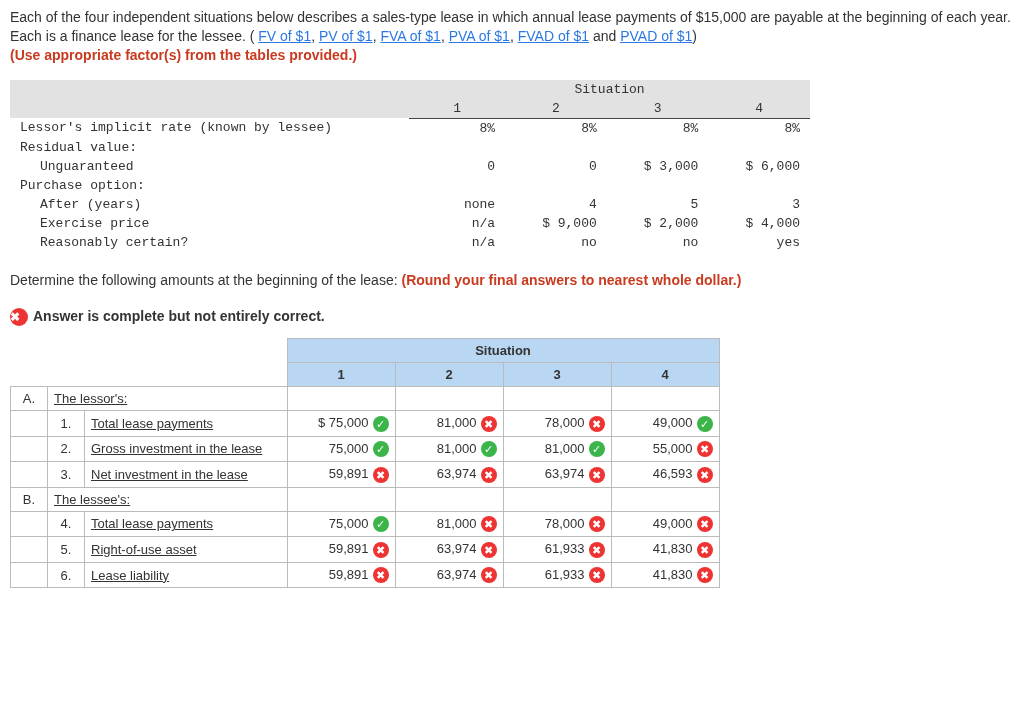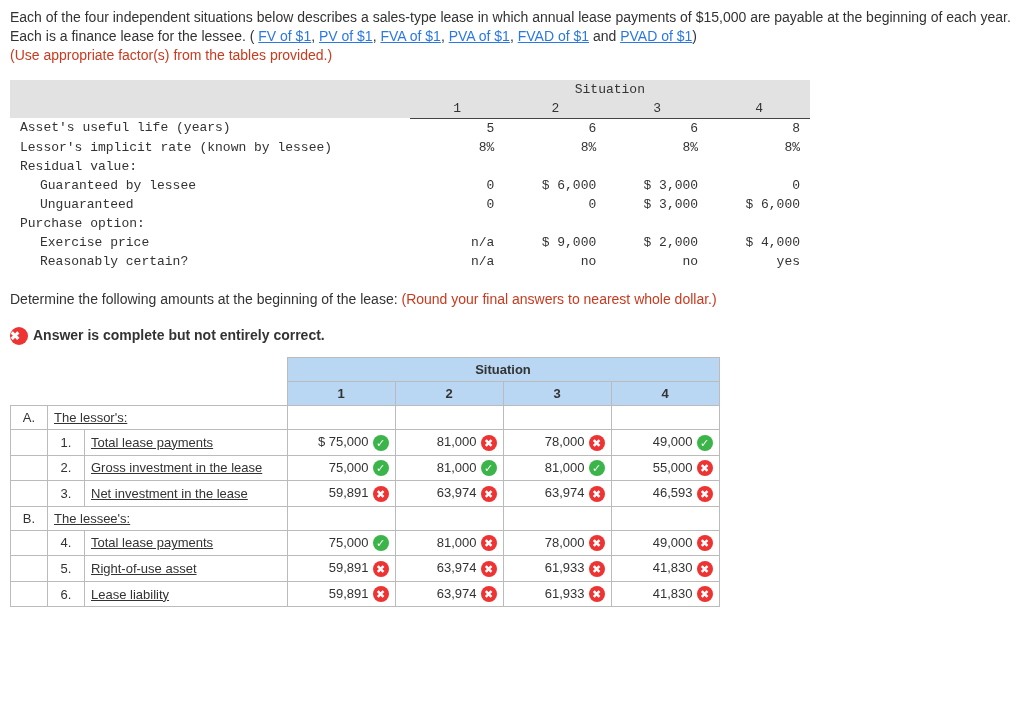--- a/index.html
+++ b/index.html
@@ -4,21 +4,21 @@
 <style>
   body {
     font-family: Arial, Helvetica, sans-serif;
     font-size: 14px;
     margin: 8px 10px;
     color: #333;
     width: 1004px;
   }
   .intro { margin-bottom: 15px; line-height: 1.35; }
   .blue-link { color: #2b78e4; text-decoration: underline; }
-  .red-bold { color: #c93a1f; font-weight: normal; }
+  .red-bold { color: #c93a1f; font-weight: bold; }
 
   .situation-table {
     border-collapse: collapse;
     font-family: "Courier New", monospace;
     font-size: 13px;
     margin-bottom: 20px;
     width: 800px;
   }
   .situation-table td { padding: 2px 10px; white-space: nowrap; }
   .st-head { background: #e2e2e2; }
@@ -75,60 +75,53 @@
   <tr class="st-head">
     <td></td>
     <td class="hdr-line" style="width:90px">1</td>
     <td class="hdr-line" style="width:90px">2</td>
     <td class="hdr-line" style="width:90px">3</td>
     <td class="hdr-line" style="width:90px">4</td>
   </tr>
   </tbody>
     <tbody id="sit-body">
       <tr>
-        <td>Asset's useful life (years)</td>
-        <td class="rcol">5</td>
-        <td class="rcol">6</td>
-        <td class="rcol">6</td>
-        <td class="rcol">8</td>
-      </tr>
-      <tr>
         <td>Lessor's implicit rate (known by lessee)</td>
         <td class="rcol">8%</td>
         <td class="rcol">8%</td>
         <td class="rcol">8%</td>
         <td class="rcol">8%</td>
       </tr>
       <tr>
         <td>Residual value:</td>
         <td class="rcol"></td>
         <td class="rcol"></td>
         <td class="rcol"></td>
         <td class="rcol"></td>
-      </tr>
-      <tr>
-        <td class="ind1">Guaranteed by lessee</td>
-        <td class="rcol">0</td>
-        <td class="rcol">$ 6,000</td>
-        <td class="rcol">$ 3,000</td>
-        <td class="rcol">0</td>
       </tr>
       <tr>
         <td class="ind1">Unguaranteed</td>
         <td class="rcol">0</td>
         <td class="rcol">0</td>
         <td class="rcol">$ 3,000</td>
         <td class="rcol">$ 6,000</td>
       </tr>
       <tr>
         <td>Purchase option:</td>
         <td class="rcol"></td>
         <td class="rcol"></td>
         <td class="rcol"></td>
         <td class="rcol"></td>
+      </tr>
+      <tr>
+        <td class="ind1">After (years)</td>
+        <td class="rcol">none</td>
+        <td class="rcol">4</td>
+        <td class="rcol">5</td>
+        <td class="rcol">3</td>
       </tr>
       <tr>
         <td class="ind1">Exercise price</td>
         <td class="rcol">n/a</td>
         <td class="rcol">$ 9,000</td>
         <td class="rcol">$ 2,000</td>
         <td class="rcol">$ 4,000</td>
       </tr>
       <tr>
         <td class="ind1">Reasonably certain?</td>

